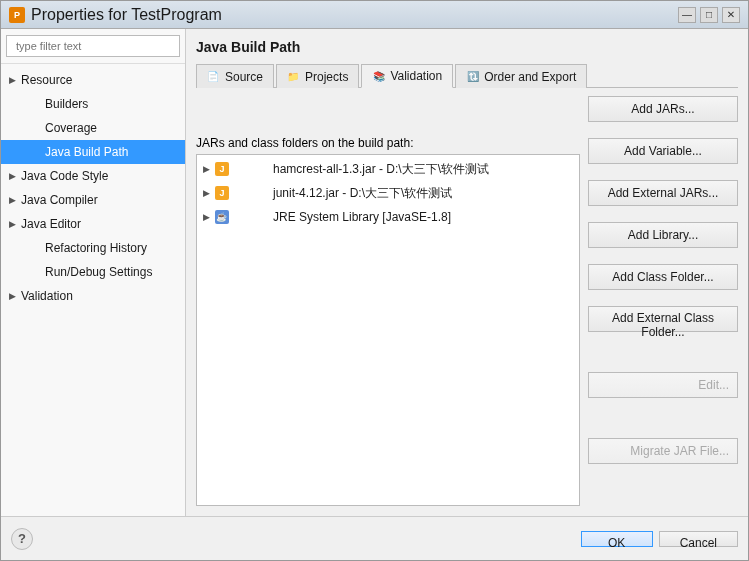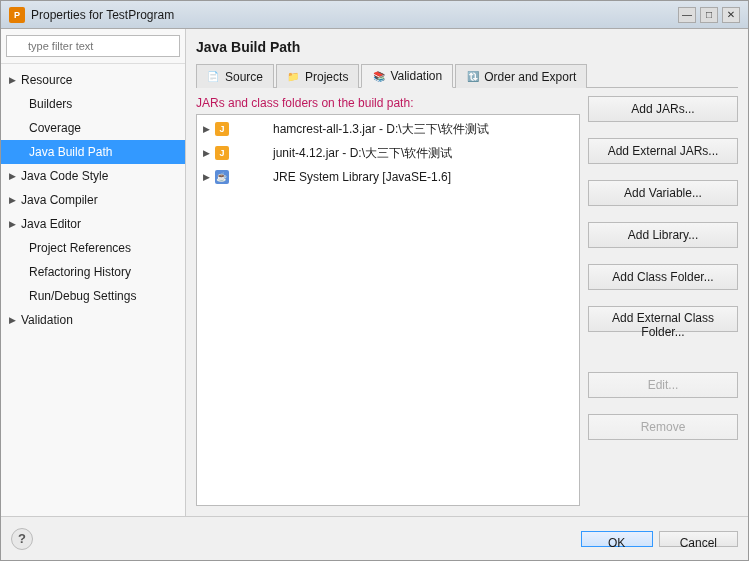--- a/index.html
+++ b/index.html
@@ -43,21 +43,21 @@
       background: #e67e00;
       border-radius: 2px;
       display: flex;
       align-items: center;
       justify-content: center;
       font-size: 9px;
       color: white;
       font-weight: bold;
     }
     .title-text {
-      font-size: 12px;
+      font-size: 16px;
       color: #1a1a1a;
     }
     .title-controls {
       display: flex;
       gap: 4px;
     }
     .title-btn {
       width: 18px;
       height: 16px;
       background: #ddd;
@@ -84,21 +84,21 @@
       flex-shrink: 0;
     }
     .filter-box {
       padding: 6px 5px;
       border-bottom: 1px solid #ddd;
     }
     .filter-input {
       width: 100%;
       height: 22px;
       border: 1px solid #bbb;
-      padding: 0 21px;
+      padding: 0 9px;
       font-size: 11px;
       color: #888;
       background: white;
       outline: none;
     }
     .nav-tree {
       flex: 1;
       overflow-y: auto;
       padding: 4px 0;
     }
@@ -109,21 +109,21 @@
       font-size: 12px;
       line-height: 20px;
       display: flex;
       align-items: center;
       gap: 4px;
     }
     .nav-item.selected {
       background: #3399ff;
       color: white;
     }
-    .nav-item.indented { padding-left: 28px; }
+    .nav-item.indented { padding-left: 44px; }
     .arrow {
       font-size: 9px;
       color: #555;
       width: 8px;
     }
     .main-panel {
       flex: 1;
       display: flex;
       flex-direction: column;
       padding: 10px;
@@ -173,22 +173,23 @@
       flex: 1;
       gap: 8px;
     }
     .list-section {
       flex: 1;
       display: flex;
       flex-direction: column;
     }
     .list-label {
       font-size: 12px;
-      color: #be185d;
+      color: #000000;
       margin-bottom: 4px;
+      margin-top: 40px;
     }
     .jar-list {
       flex: 1;
       border: 1px solid #bbb;
       background: white;
       overflow-y: auto;
       padding: 2px 0;
     }
     .jar-item {
       display: flex;
@@ -232,20 +233,21 @@
       cursor: pointer;
       font-size: 12px;
       color: #1a1a1a;
       text-align: center;
       height: 26px;
     }
     .action-btn:disabled, .action-btn.disabled {
       color: #aaa;
       cursor: default;
       background: linear-gradient(to bottom, #f5f5f5, #eeeeee);
+      text-align: right;
     }
     .btn-spacer { height: 8px; }
     .bottom-bar {
       height: 44px;
       border-top: 1px solid #ccc;
       display: flex;
       align-items: center;
       justify-content: space-between;
       padding: 0 10px;
       background: #f0f0f0;
@@ -345,23 +347,20 @@
           <span class="arrow">▶</span>
           <span>Java Compiler</span>
         </div>
 
         <div class="nav-section-label">
           <span class="arrow">▶</span>
           <span>Java Editor</span>
         </div>
 
 
-        <div class="nav-item indented">
-          <span>Project References</span>
-        </div>
 
         <div class="nav-item indented">
           <span>Refactoring History</span>
         </div>
 
         <div class="nav-item indented">
           <span>Run/Debug Settings</span>
         </div>
 
 
@@ -408,36 +407,36 @@
 
             <div class="jar-item">
               <span class="jar-arrow">▶</span>
               <div class="jar-icon orange">J</div>
               <span class="jar-text">junit-4.12.jar - D:\大三下\软件测试</span>
             </div>
 
             <div class="jar-item">
               <span class="jar-arrow">▶</span>
               <div class="jar-icon jre">☕</div>
-              <span class="jar-text">JRE System Library [JavaSE-1.6]</span>
+              <span class="jar-text">JRE System Library [JavaSE-1.8]</span>
             </div>
           </div>
         </div>
 
         <div class="buttons-section">
           <button class="action-btn">Add JARs...</button>
+          <button class="action-btn">Add Variable...</button>
           <button class="action-btn">Add External JARs...</button>
-          <button class="action-btn">Add Variable...</button>
           <button class="action-btn">Add Library...</button>
           <button class="action-btn">Add Class Folder...</button>
           <button class="action-btn">Add External Class Folder...</button>
           <div class="btn-spacer"></div>
           <button class="action-btn disabled" disabled="">Edit...</button>
-          <button class="action-btn disabled" disabled="">Remove</button>
           <div class="btn-spacer"></div>
+          <button class="action-btn disabled" disabled="">Migrate JAR File...</button>
         </div>
       </div>
     </div>
   </div>
 
   <div class="bottom-bar">
     <div class="help-btn">?</div>
     <div class="ok-cancel">
       <button class="bottom-btn primary">OK</button>
       <button class="bottom-btn">Cancel</button>

